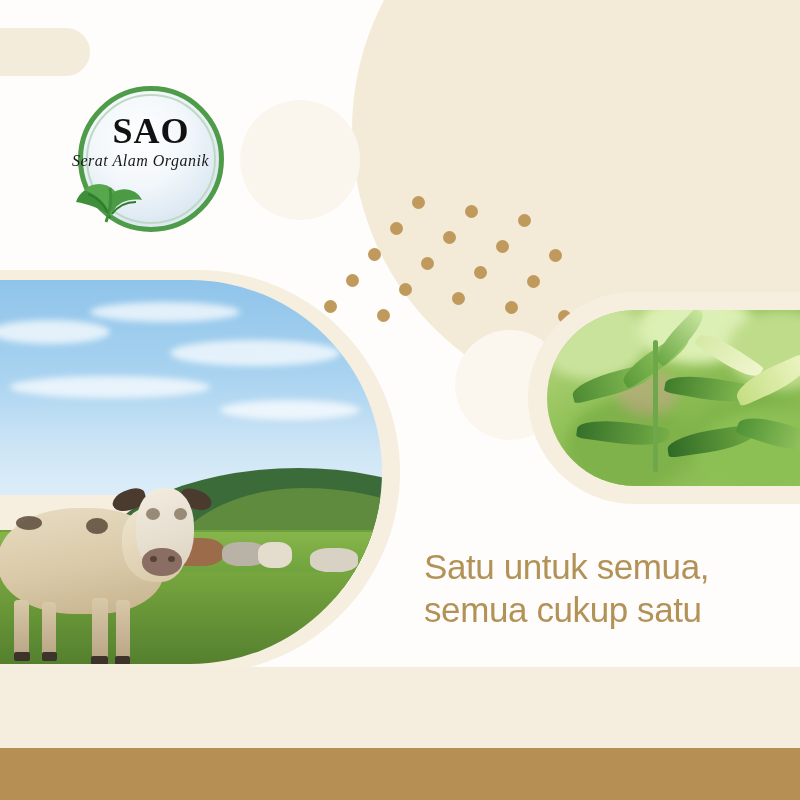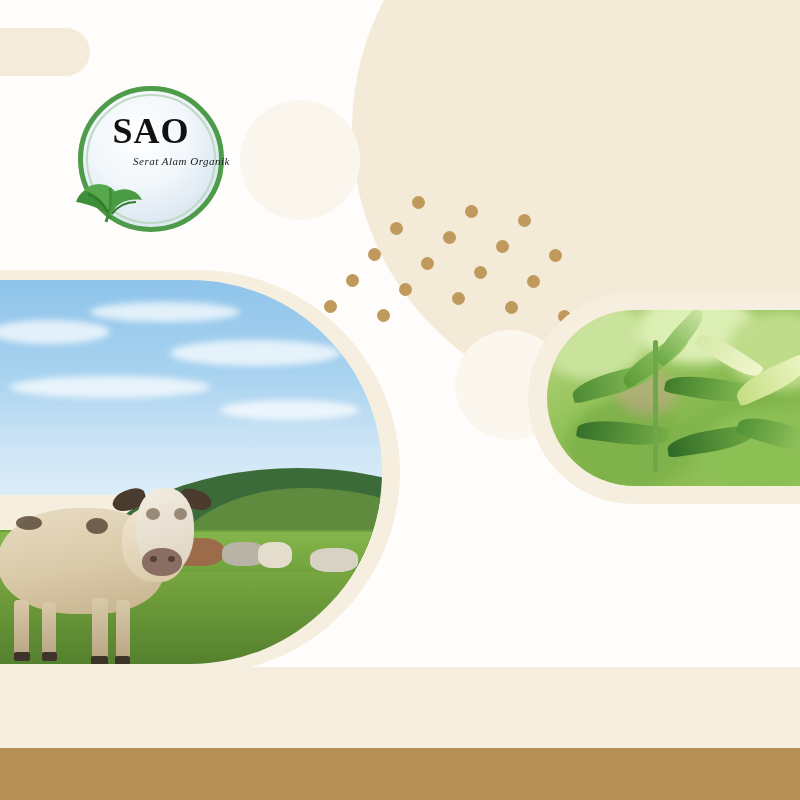--- a/index.html
+++ b/index.html
@@ -64,23 +64,23 @@
     content:"";position:absolute;left:3px;top:3px;right:3px;bottom:3px;
     border-radius:50%;border:2px solid #BFD9C2;
   }
   .logo-sao{
     position:absolute;left:0;top:24px;width:158px;text-align:center;
     font-family:"Liberation Serif", serif;
     font-size:36px;line-height:46px;font-weight:700;color:#111111;
     letter-spacing:1px;
   }
   .logo-tagline{
-    position:absolute;left:0;top:70px;width:158px;text-align:right;
+    position:absolute;left:0;top:70px;width:158px;text-align:left;
     font-family:"Liberation Serif", serif;
-    font-style:italic;font-size:11px;line-height:14px;color:#1a1a1a;
+    font-style:italic;font-size:16px;line-height:14px;color:#1a1a1a;
     letter-spacing:.5px;
   }
   .logo-herbal{
     position:absolute;left:0;top:92px;width:158px;text-align:center;
     font-family:"Liberation Sans", sans-serif;
     font-size:20px;line-height:22px;font-weight:700;color:#111111;
     letter-spacing:1.2px;
   }
   .logo-leaves{position:absolute;left:-6px;top:58px;width:86px;height:86px;}
 
@@ -277,15 +277,17 @@
       <path d="M46 70 C52 60 64 56 76 58 C72 48 58 44 48 50 C41 55 41 63 46 70 Z" fill="#4A9B43"></path>
       <path d="M46 72 C52 64 60 60 70 60" stroke="#2F7A2C" stroke-width="2" fill="none"></path>
       <path d="M44 76 C40 64 32 56 22 52" stroke="#2F7A2C" stroke-width="2" fill="none"></path>
       <path d="M40 80 C44 70 46 58 44 46" stroke="#3F8F3A" stroke-width="3" fill="none"></path>
     </svg>
     <div class="logo-sao">SAO</div>
     <div class="logo-tagline">Serat Alam Organik</div>
   </div>
 
   <div class="tagline">
+    <span>Satu untuk semua,</span>
+    <span>semua cukup satu</span>
   </div>
 
 </div>
 
 </body></html>

